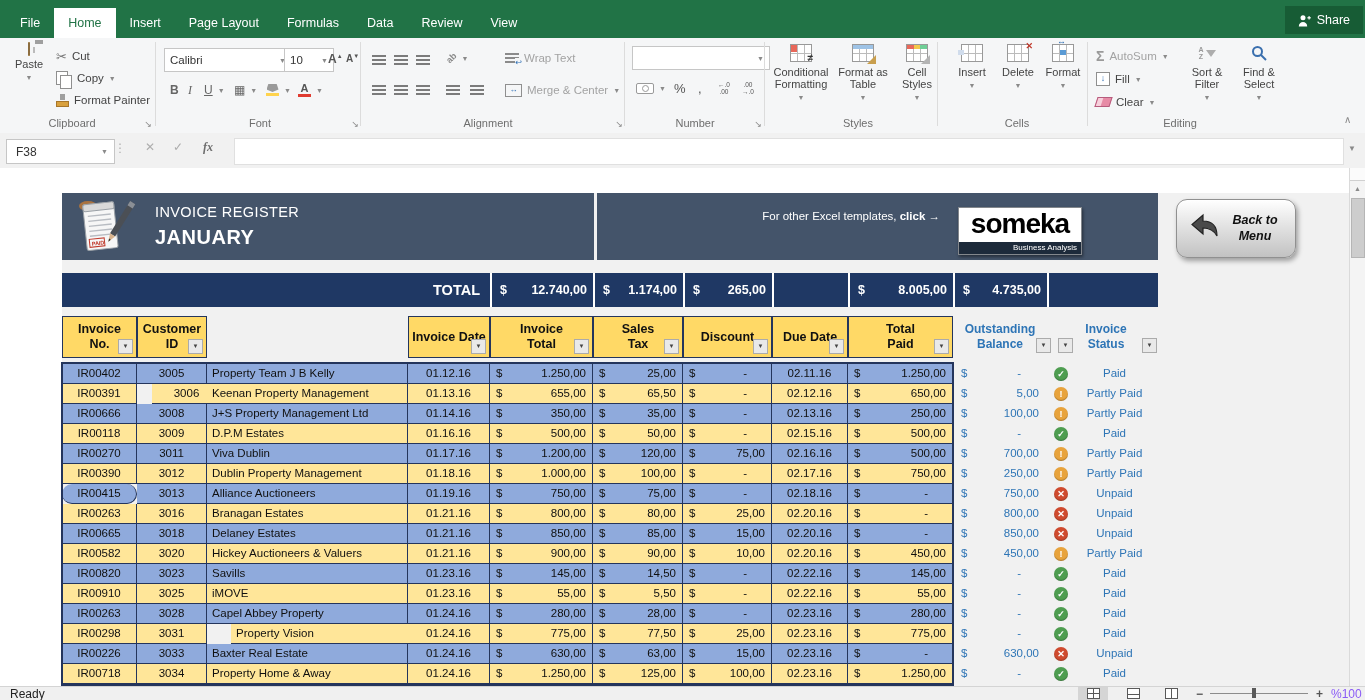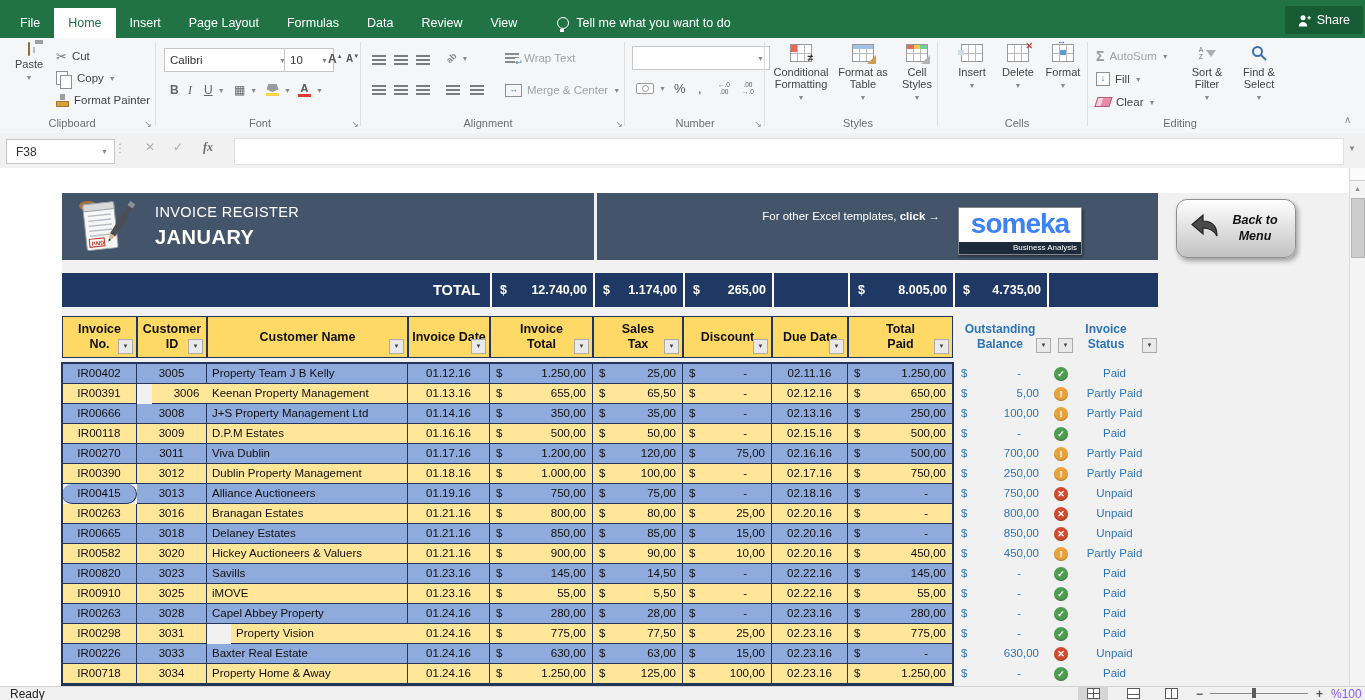--- a/index.html
+++ b/index.html
@@ -91,21 +91,21 @@
   .sheetbg{position:absolute;left:0;top:168px;width:1349px;height:518px;background:#f1f1f1}
   .wtop{position:absolute;left:0;top:168px;width:1349px;height:25px;background:#fff}
   .wleft{position:absolute;left:0;top:168px;width:62px;height:518px;background:#fff}
 
   .banner{position:absolute;top:193px;height:67px;background:#44546a}
   .btitle{position:absolute;left:155px;top:204px;color:#fff;font-size:14.5px;letter-spacing:.4px}
   .bsub{position:absolute;left:155px;top:226px;color:#fff;font-size:20px;font-weight:bold;letter-spacing:.5px}
   .bnote{position:absolute;color:#fff;font-size:11.5px;text-align:right}
   .blink{font-weight:bold}
   .logo{position:absolute;left:958px;top:207px;width:122px;height:46px;background:#fff;border:1px solid #83878c;box-shadow:1px 2px 3px rgba(0,0,0,.45)}
-  .logotext{display:block;text-align:center;font-size:28px;font-weight:bold;color:#3b82f6;line-height:32px;letter-spacing:-1px}
+  .logotext{display:block;text-align:center;font-size:28px;font-weight:bold;color:#000000;line-height:32px;letter-spacing:-1px}
   .logosub{position:absolute;left:0;right:0;bottom:0;height:12px;background:#1d2a3a;color:#fff;font-size:8px;line-height:12px;text-align:right;padding-right:4px}
   .backbtn{position:absolute;left:1176px;top:199px;width:118px;height:57px;border-radius:11px;background:linear-gradient(180deg,#fff 0%,#e3e3e3 45%,#c2c2c2 100%);border:1px solid #909090;box-shadow:2px 3px 5px rgba(0,0,0,.35),inset 0 1px 0 #fff}
   .backtext{position:absolute;right:9px;top:12px;width:62px;text-align:center;font-style:italic;font-weight:bold;font-size:12.5px;line-height:16px;color:#111}
 
   .trow{position:absolute;left:62px;top:273px;width:1096px;height:34px;background:#1f3864}
   .tlabel{position:absolute;left:0;top:0;width:428px;height:34px;line-height:34px;color:#fff;font-weight:bold;font-size:14.5px;text-align:right;padding-right:10px;box-sizing:border-box}
   .tcell{position:absolute;top:0;height:34px;border-left:2px solid #fff;color:#fff;font-weight:bold;font-size:12.5px;line-height:34px}
   .tcur{position:absolute;left:8px}
   .tamt{position:absolute;right:8px}
 
@@ -156,24 +156,20 @@
 
   <div class="tabbar">
     <div class="tab">File</div>
     <div class="tab active">Home</div>
     <div class="tab">Insert</div>
     <div class="tab">Page Layout</div>
     <div class="tab">Formulas</div>
     <div class="tab">Data</div>
     <div class="tab">Review</div>
     <div class="tab">View</div>
-    <div class="tellme">
-      <span class="bulb"></span>
-      <span>Tell me what you want to do</span>
-    </div>
     <div class="share">
       <svg width="13" height="13" viewBox="0 0 13 13" fill="#fff">
           <circle cx="5" cy="3.8" r="2.5"></circle>
           <path d="M0.8 12.5c0-3 2-4.5 4.2-4.5s4.2 1.5 4.2 4.5z"></path>
           <rect x="9.4" y="3.2" width="3.4" height="1.2"></rect>
           <rect x="10.5" y="2.1" width="1.2" height="3.4"></rect>
         </svg>
       <span>Share</span>
     </div>
   </div>
@@ -476,21 +472,20 @@
         <span class="tcur">$</span>
         <span class="tamt">4.735,00</span>
       </div>
     <div class="tcell" style="left:985px;width:111px"></div>
   </div>
 
   <div class="hcell" style="left:62px;width:75px"><span class="pre">Invoice
 No.</span><span class="hdrop">▼</span></div>
   <div class="hcell" style="left:137px;width:70px"><span class="pre">Customer
 ID</span><span class="hdrop">▼</span></div>
-  <div class="hcell" style="left:207px;width:201px"><span class="pre">Customer Name</span><span class="hdrop">▼</span></div>
   <div class="hcell" style="left:408px;width:82px"><span class="pre">Invoice Date</span><span class="hdrop">▼</span></div>
   <div class="hcell" style="left:490px;width:103px"><span class="pre">Invoice
 Total</span><span class="hdrop">▼</span></div>
   <div class="hcell" style="left:593px;width:90px"><span class="pre">Sales
 Tax</span><span class="hdrop">▼</span></div>
   <div class="hcell" style="left:683px;width:89px"><span class="pre">Discount</span><span class="hdrop">▼</span></div>
   <div class="hcell" style="left:772px;width:76px"><span class="pre">Due Date</span><span class="hdrop">▼</span></div>
   <div class="hcell" style="left:848px;width:105px"><span class="pre">Total
 Paid</span><span class="hdrop">▼</span></div>
   <div class="bhead" style="left:958px;width:84px"><span class="pre">Outstanding

